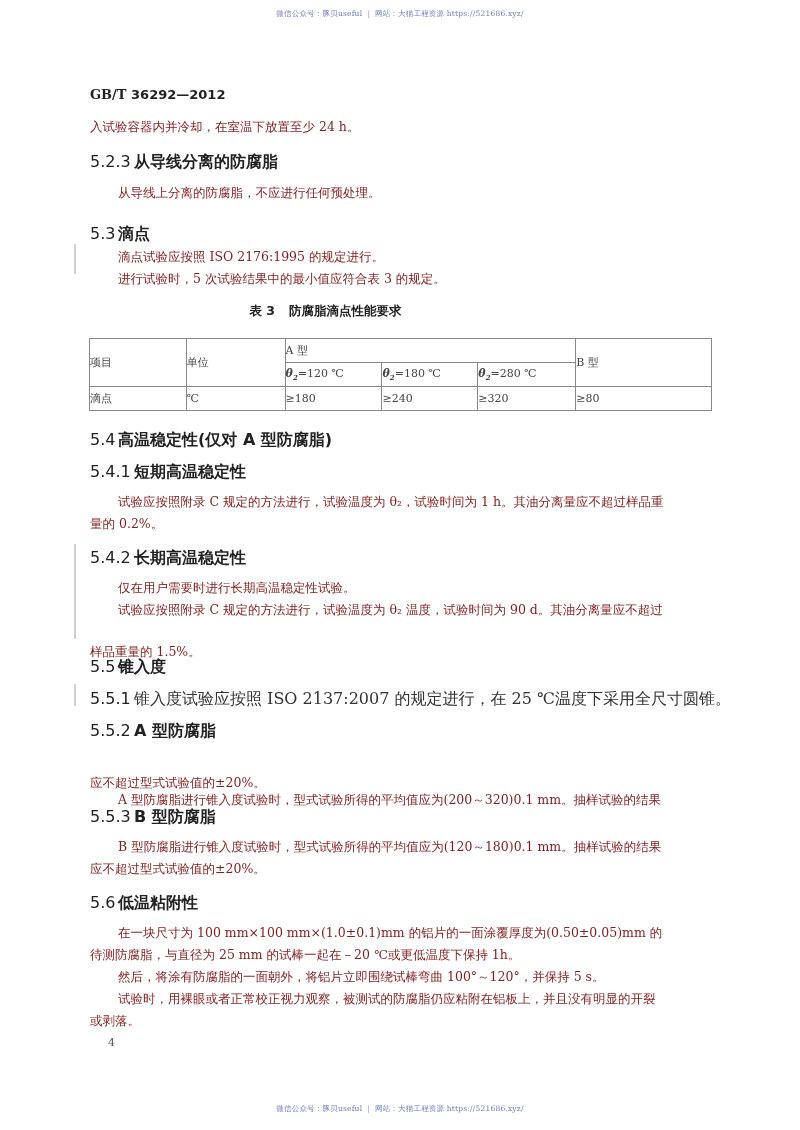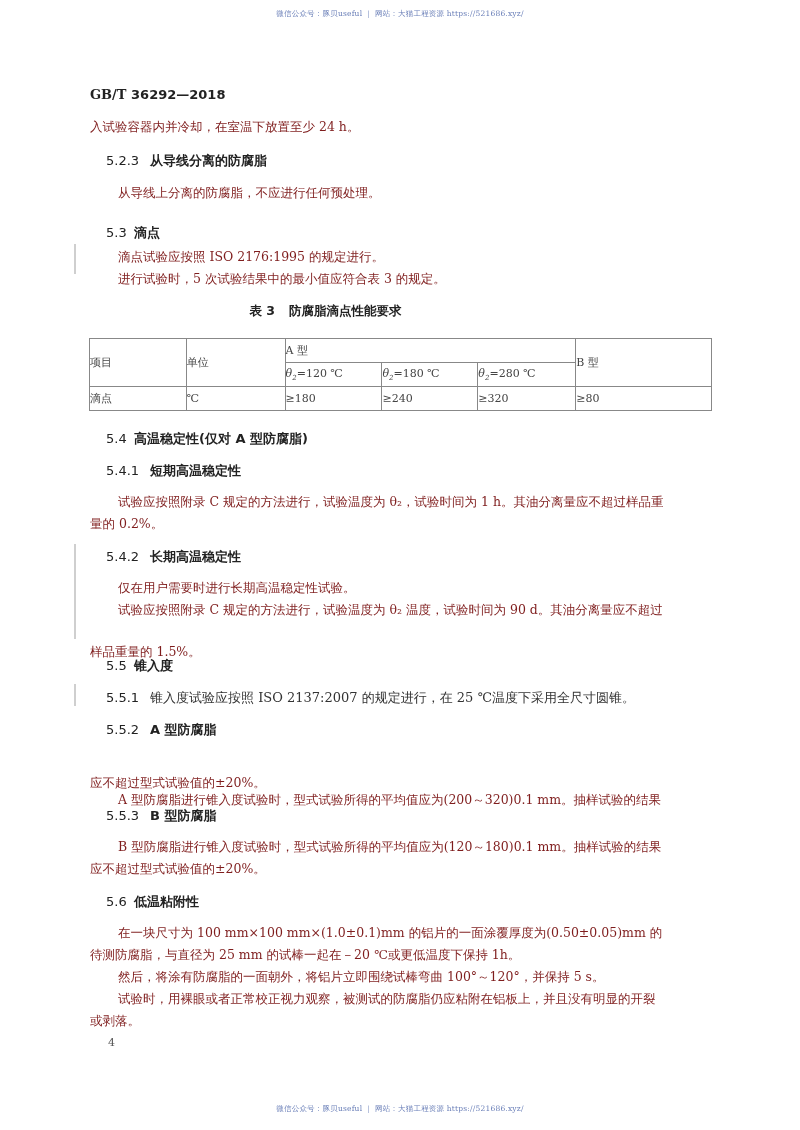--- a/index.html
+++ b/index.html
@@ -21,24 +21,23 @@
     font-family: "DejaVu Sans", "Liberation Sans", sans-serif;
   }
   .std-code .gb { font-family: "DejaVu Serif", serif; }
   .line {
     position: absolute; font-size: 12.5px; white-space: nowrap; color: #7f1d1d;
     font-family: "DejaVu Serif", "Liberation Serif", serif;
   }
   .indent { left: 118px; }
   .flush { left: 90px; }
   .heading {
-    position: absolute; left: 90px; font-size: 13px; font-weight: bold;
+    position: absolute; left: 90px; font-size: 16px; font-weight: bold;
     white-space: nowrap; color: #222;
     font-family: "DejaVu Sans", "Liberation Sans", sans-serif;
-    margin-left: 16px;
   }
   .heading .num { font-weight: normal; display: inline-block; width: 44px; }
   .heading .num.w3 { width: 28px; }
   .table-caption {
     position: absolute; left: 0; width: 651px; top: 303px; text-align: center;
     font-size: 12.5px; font-weight: bold; color: #222;
     font-family: "DejaVu Sans", "Liberation Sans", sans-serif;
   }
   .table-caption .cap-num { margin-right: 14px; }
   .margin-bar {
@@ -47,34 +46,34 @@
   table.spec {
     position: absolute; left: 89px; top: 338px; width: 623px;
     border-collapse: collapse; font-size: 11px; color: #444;
     font-family: "DejaVu Serif", "Liberation Serif", serif;
   }
   table.spec td {
     border: 1px solid #888; text-align: left; padding: 0; height: 23px;
   }
   table.spec { border: 1.5px solid #444; }
   table.spec tr.data-row td { border-top: 1.5px solid #444; }
-  .theta { font-style: italic; }
+  .theta { font-style: italic; font-weight: bold; }
   .theta sub { font-size: 7px; font-style: italic; }
   .page-num {
     position: absolute; left: 108px; top: 1036px; font-size: 11px; color: #555;
   }
 </style>
 </head>
 <body>
 
 <div class="watermark wm-top">微信公众号：豚贝useful ｜ 网站：大猫工程资源 https://521686.xyz/</div>
 
 <div class="std-code">
   <span class="gb">GB/T</span>
-  <span>36292—2018</span>
+  <span>36292—2012</span>
 </div>
 
 <div class="line flush" style="top:119px">入试验容器内并冷却，在室温下放置至少 24 h。</div>
 
 <div class="heading" style="top:152px">
   <span class="num">5.2.3</span><span>从导线分离的防腐脂</span>
 </div>
 <div class="line indent" style="top:185px">从导线上分离的防腐脂，不应进行任何预处理。</div>
 
 <div class="heading" style="top:224px">

